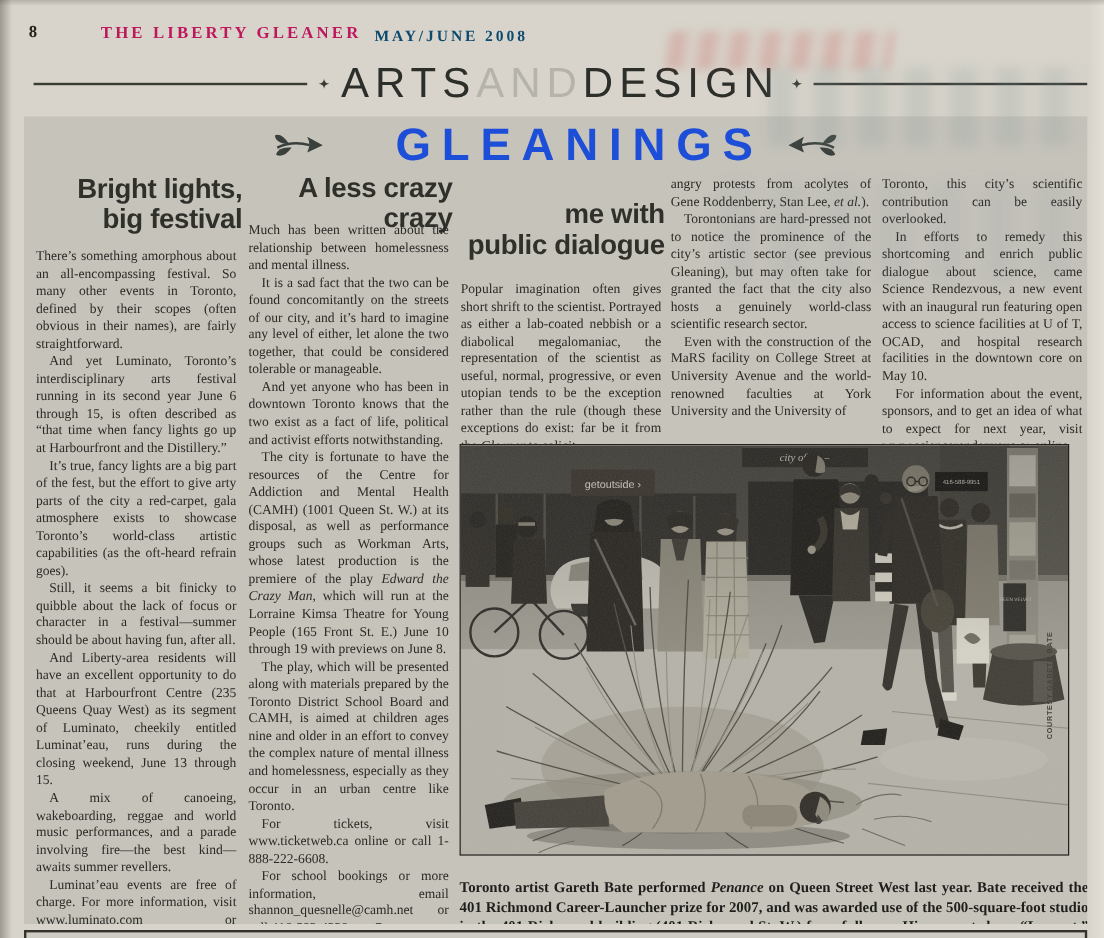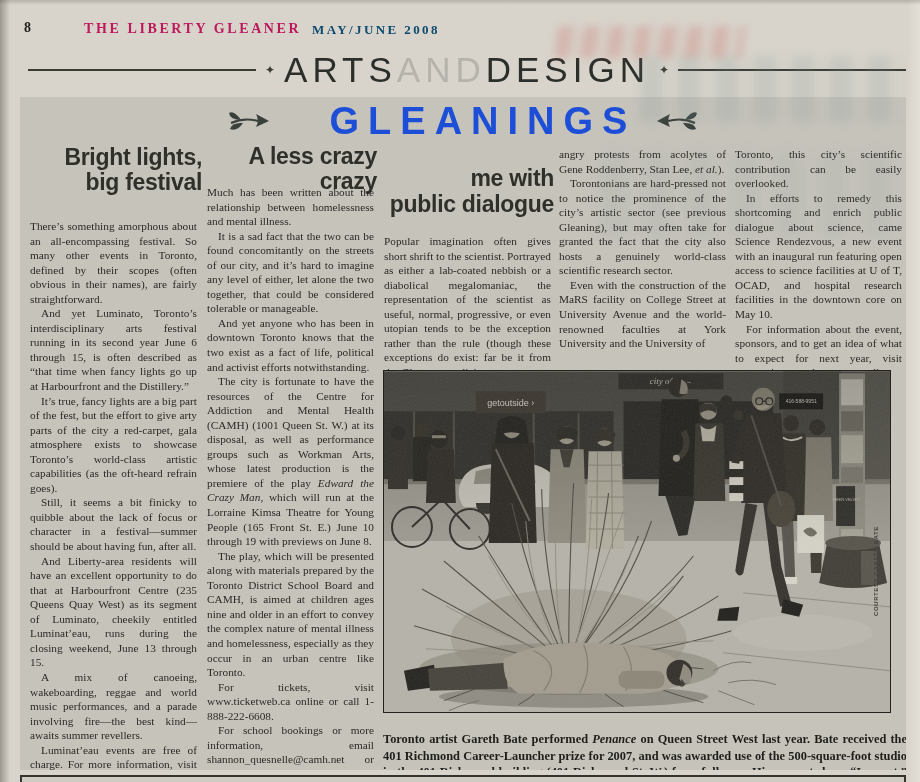--- a/index.html
+++ b/index.html
@@ -50,21 +50,21 @@
   
   .headline{position:absolute;font-family:"Liberation Sans",sans-serif;font-weight:700;
        color:#30302b;text-align:right;line-height:1.1;font-size:23px;letter-spacing:-0.3px;margin:0;}
   .hl1{left:6px;top:48px;width:176px;}
   .hl2{left:183px;top:47px;width:174px;}
   .hl3{left:360px;top:44px;width:174px;}
   .col{position:absolute;width:167px;font-size:11.3px;line-height:14.55px;
        text-align:justify;color:#2b2a26;}
   .col p{margin:0;}
   .col p.ind{text-indent:11px;}
-  .col1{left:10px;top:122px;height:544px;}
+  .col1{left:10px;top:110px;height:544px;}
   .col2{left:187px;top:88px;height:578px;}
   .col3{left:364px;top:137px;height:138px;overflow:hidden;}
   .col4{left:539px;top:50px;height:224px;overflow:hidden;}
   .col5{left:715px;top:50px;height:226px;overflow:hidden;}
   em{font-style:italic;}
 
   
   .photo{position:absolute;left:363px;top:273px;width:508px;height:343px;
        border:1px solid #23221f;background:#b3b0a7;box-sizing:border-box;}
   .photo svg{display:block;}

